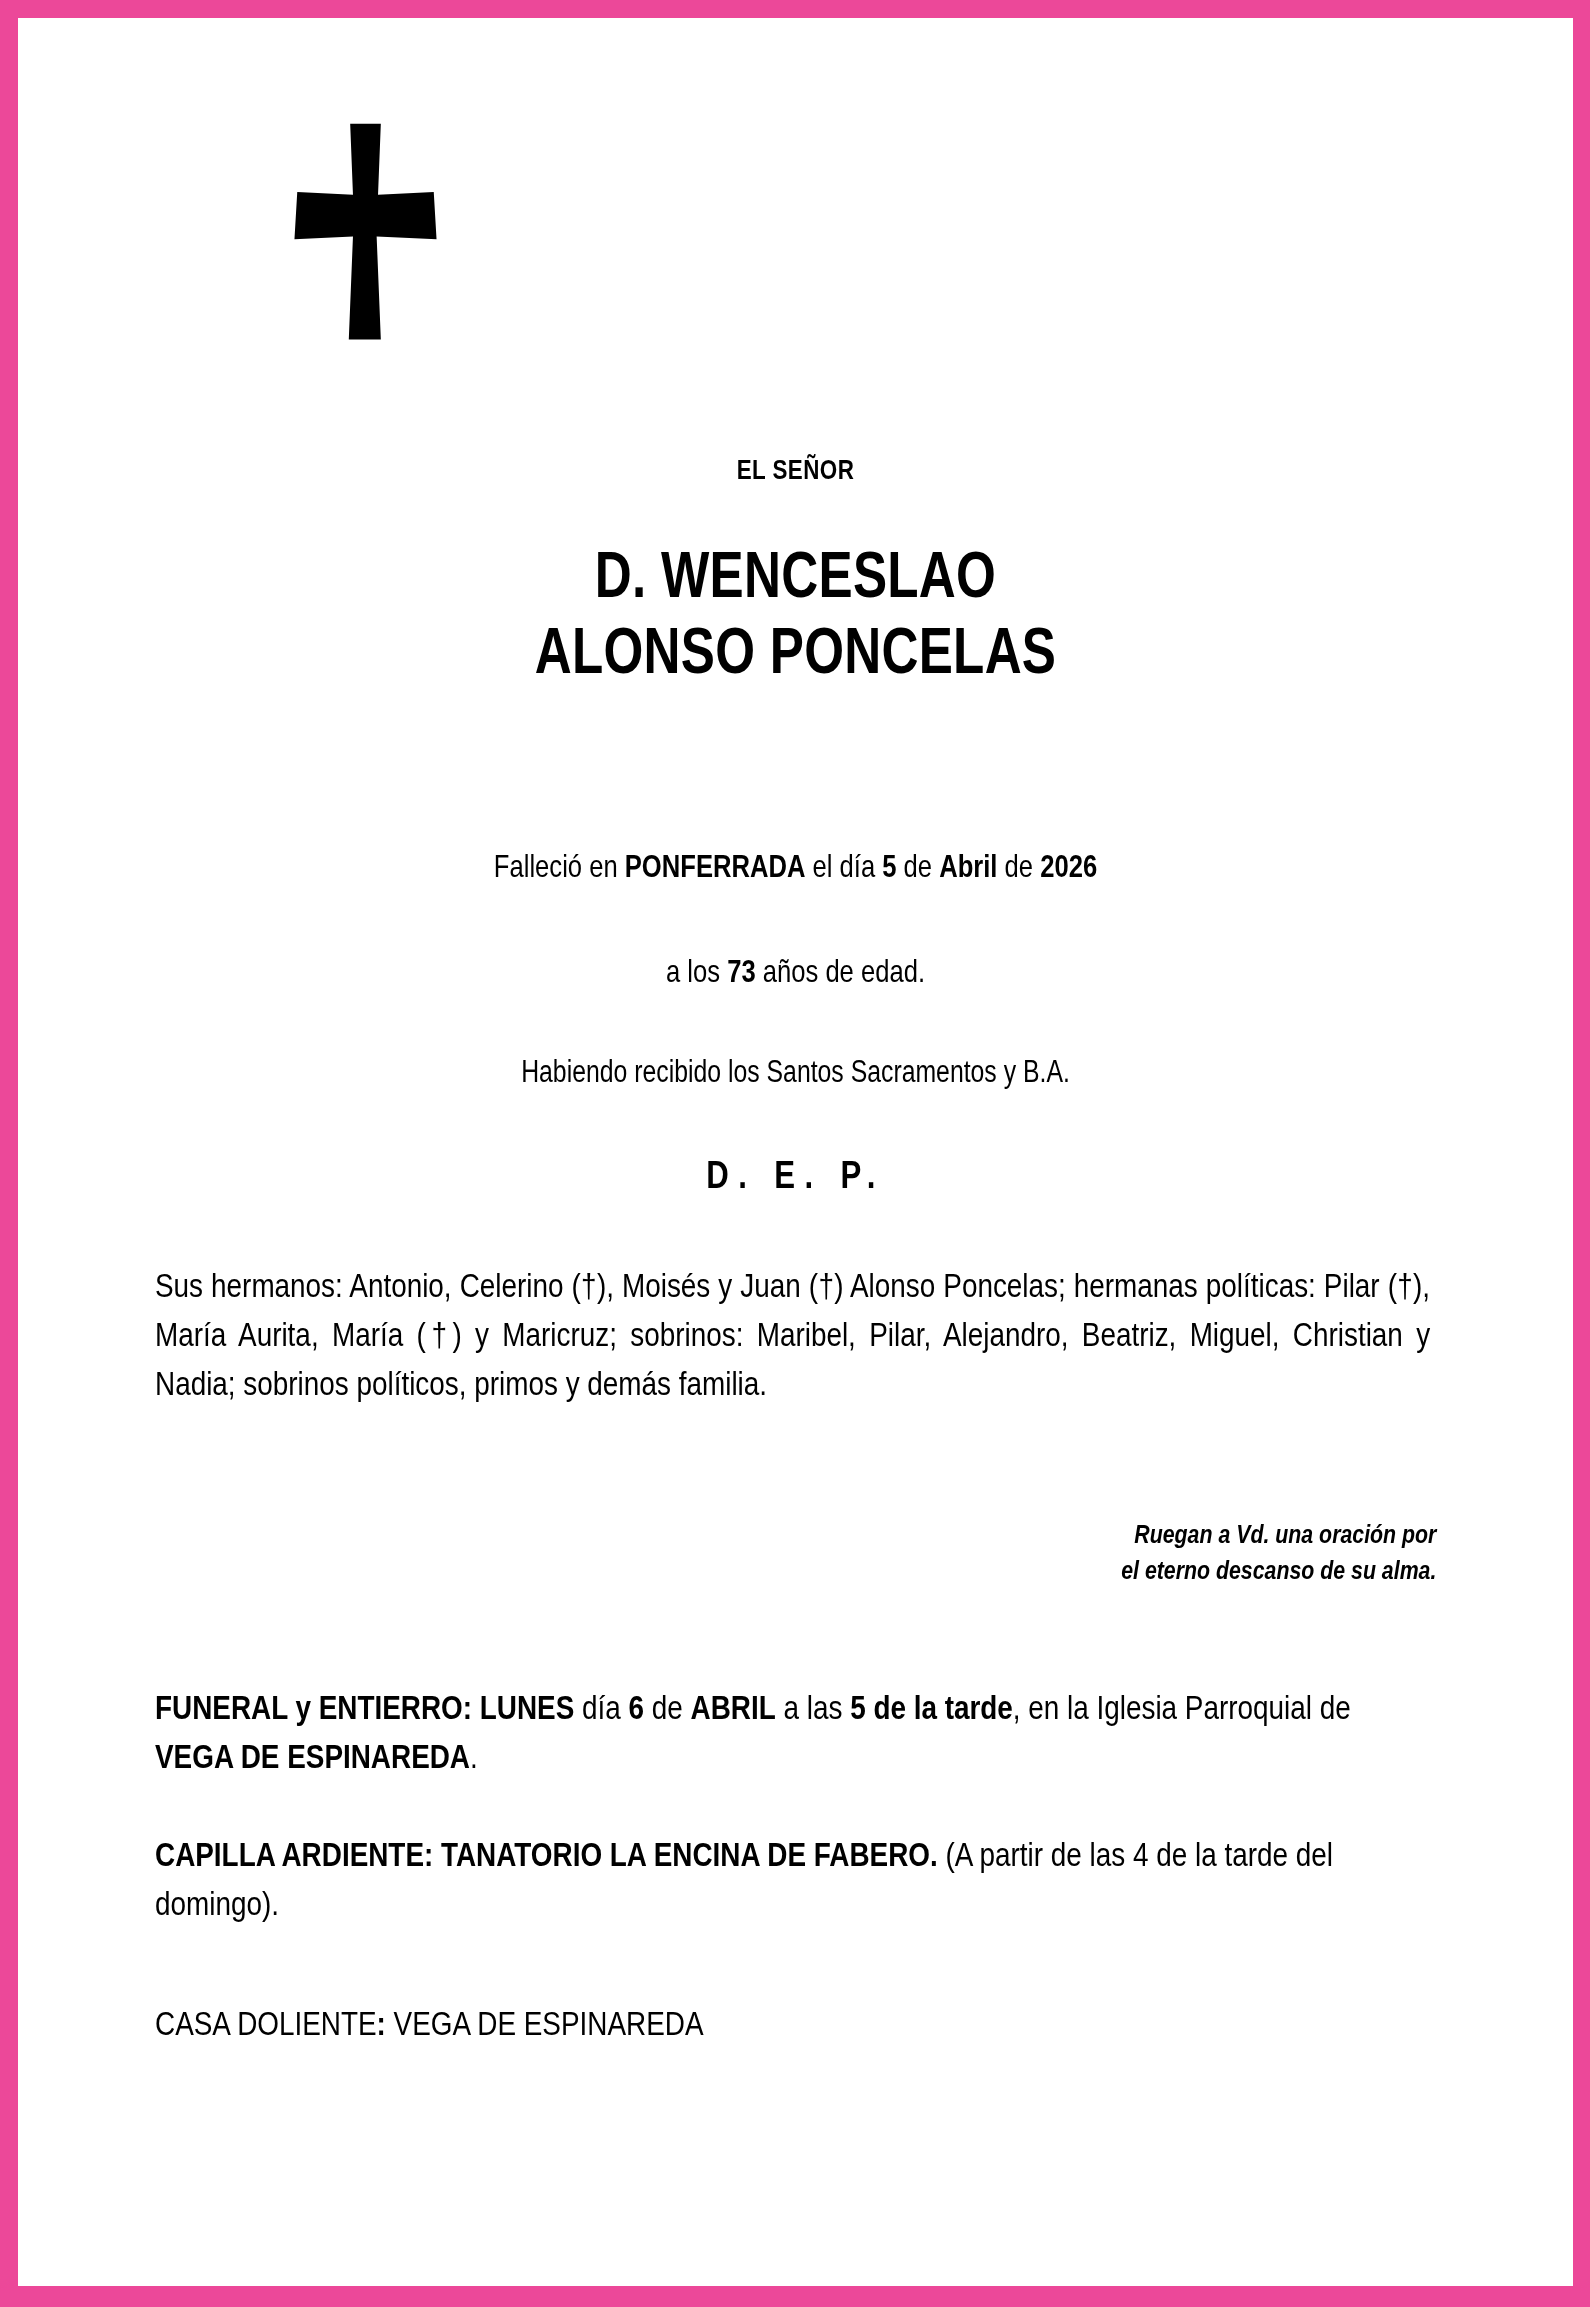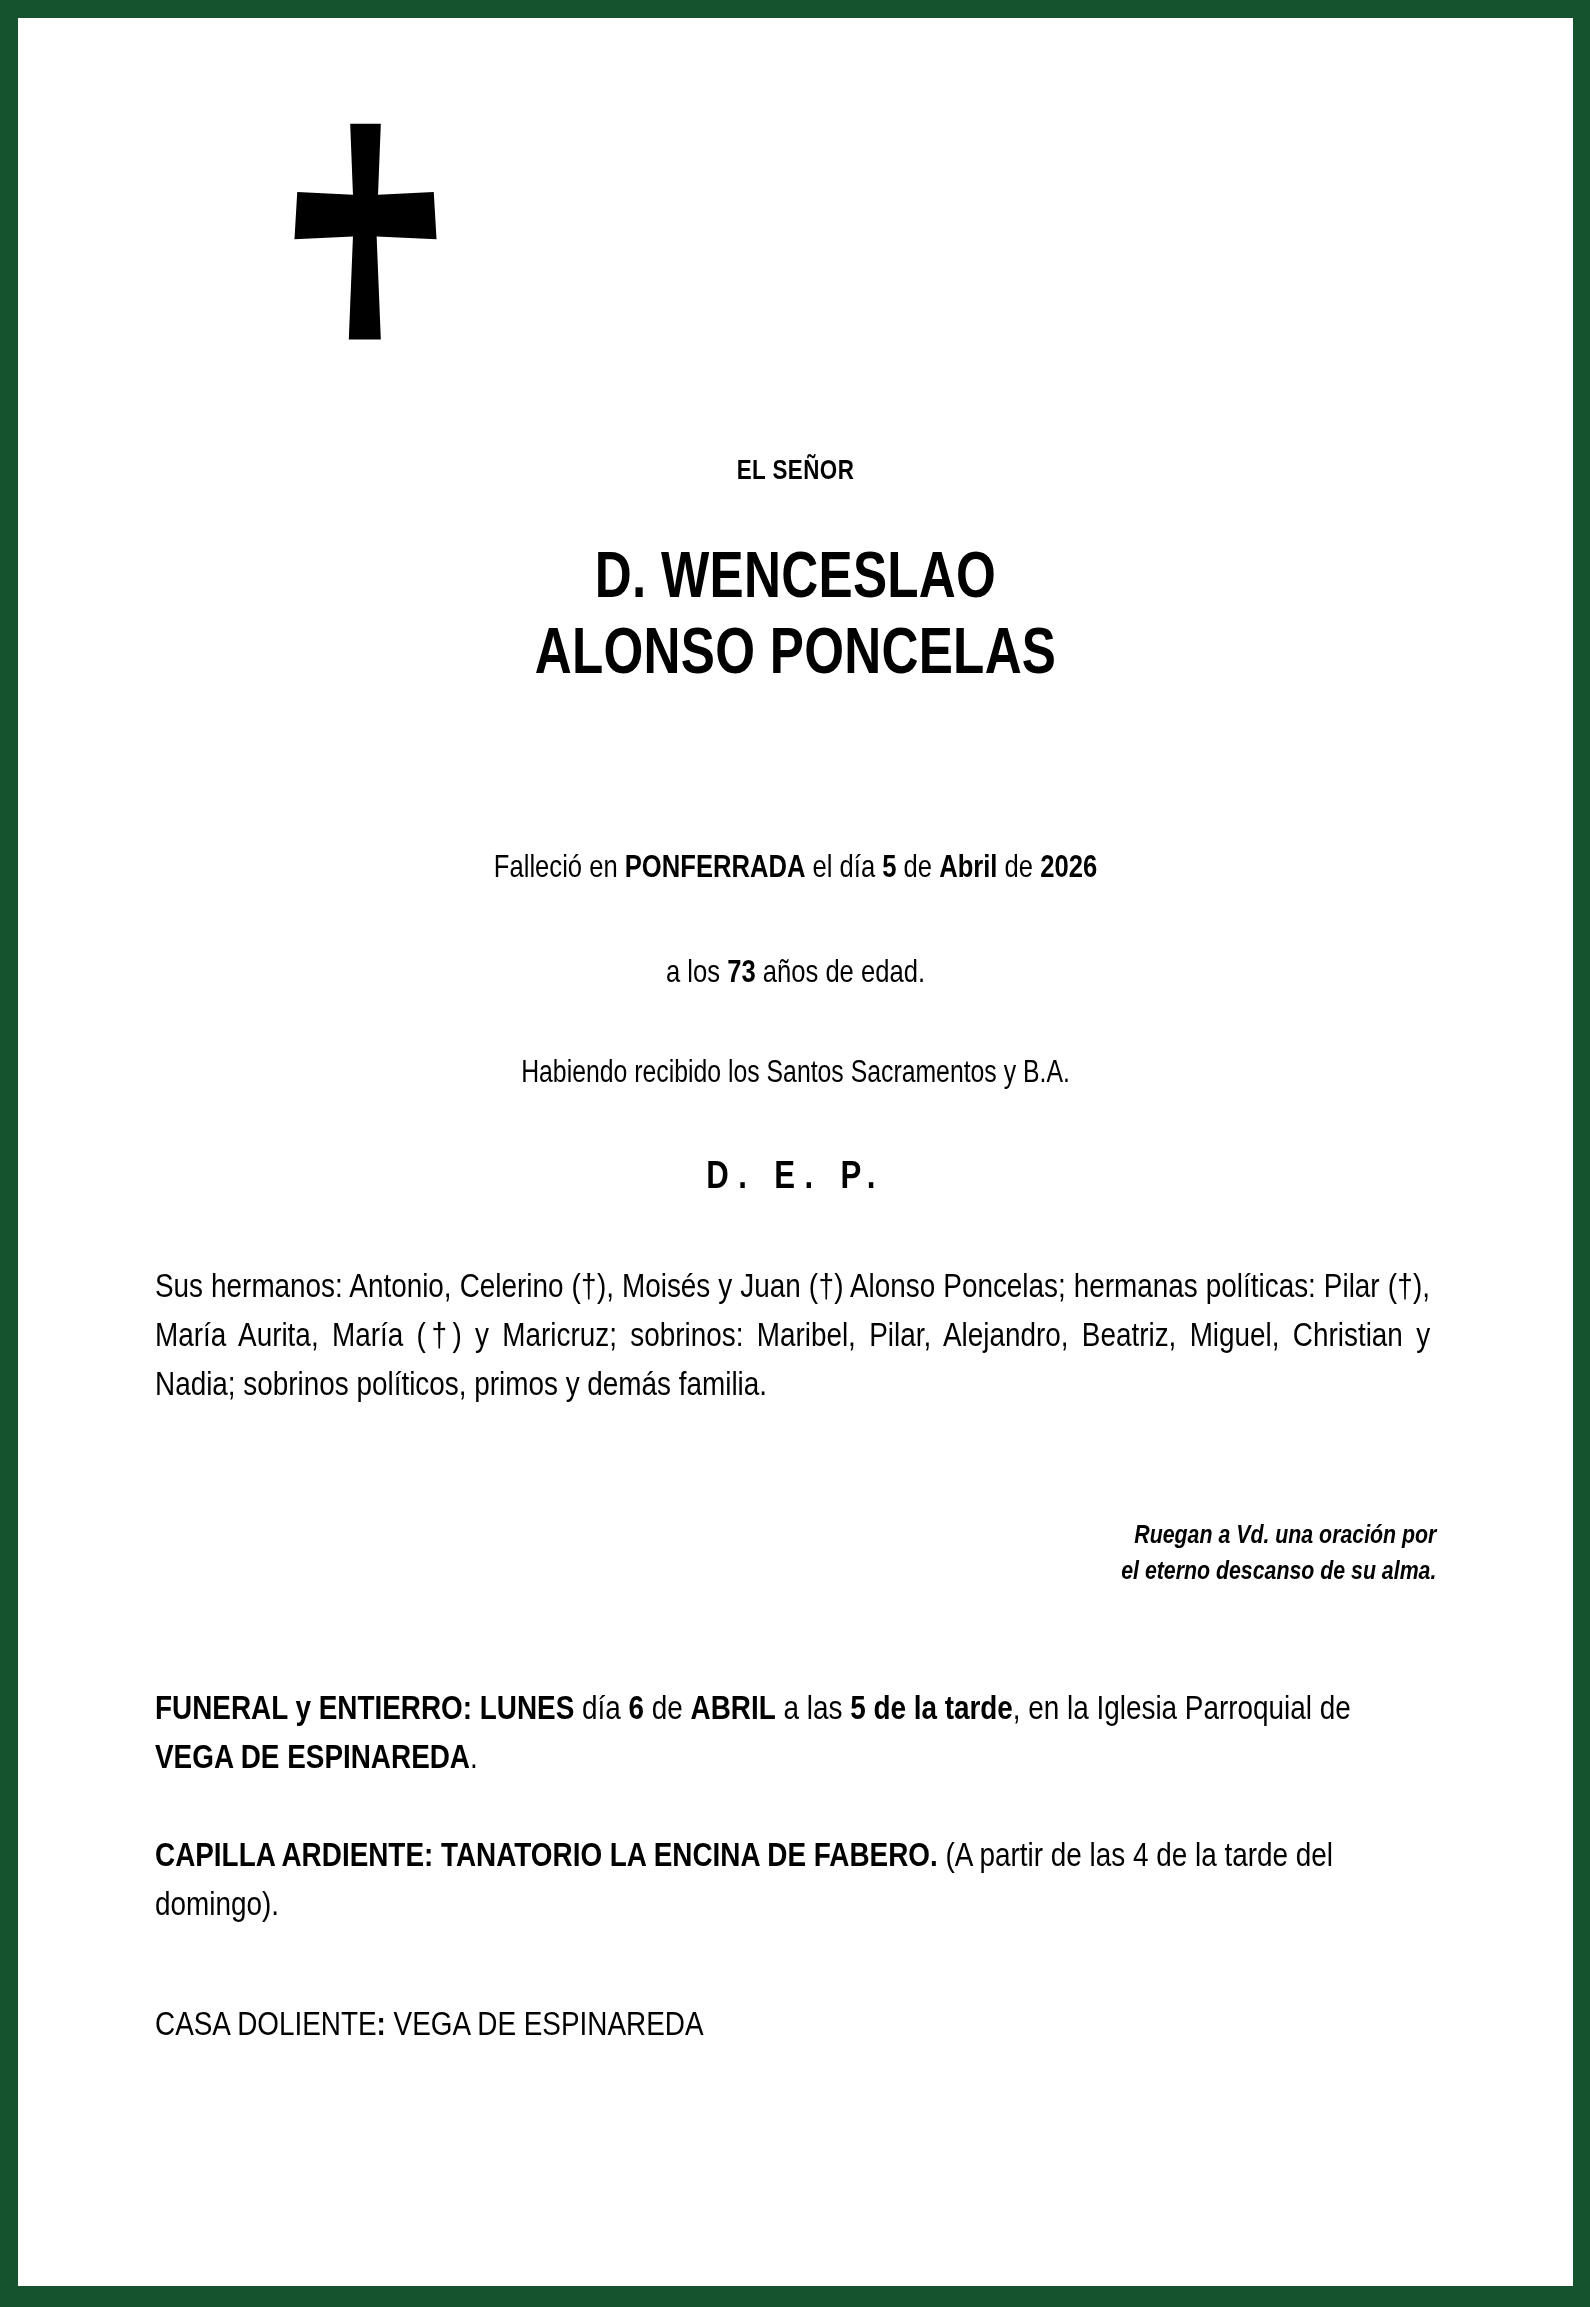--- a/index.html
+++ b/index.html
@@ -6,21 +6,21 @@
     margin: 0;
     padding: 0;
     background: #ffffff;
   }
 
   .page {
     position: relative;
     width: 1591px;
     height: 2307px;
     box-sizing: border-box;
-    background: #14532d;
+    background: #ec4899;
     padding: 18px 18px 21px 18px;
     font-family: "Liberation Sans", sans-serif;
     overflow: hidden;
   }
 
   .sheet {
     position: relative;
     width: 100%;
     height: 100%;
     background: #ffffff;

